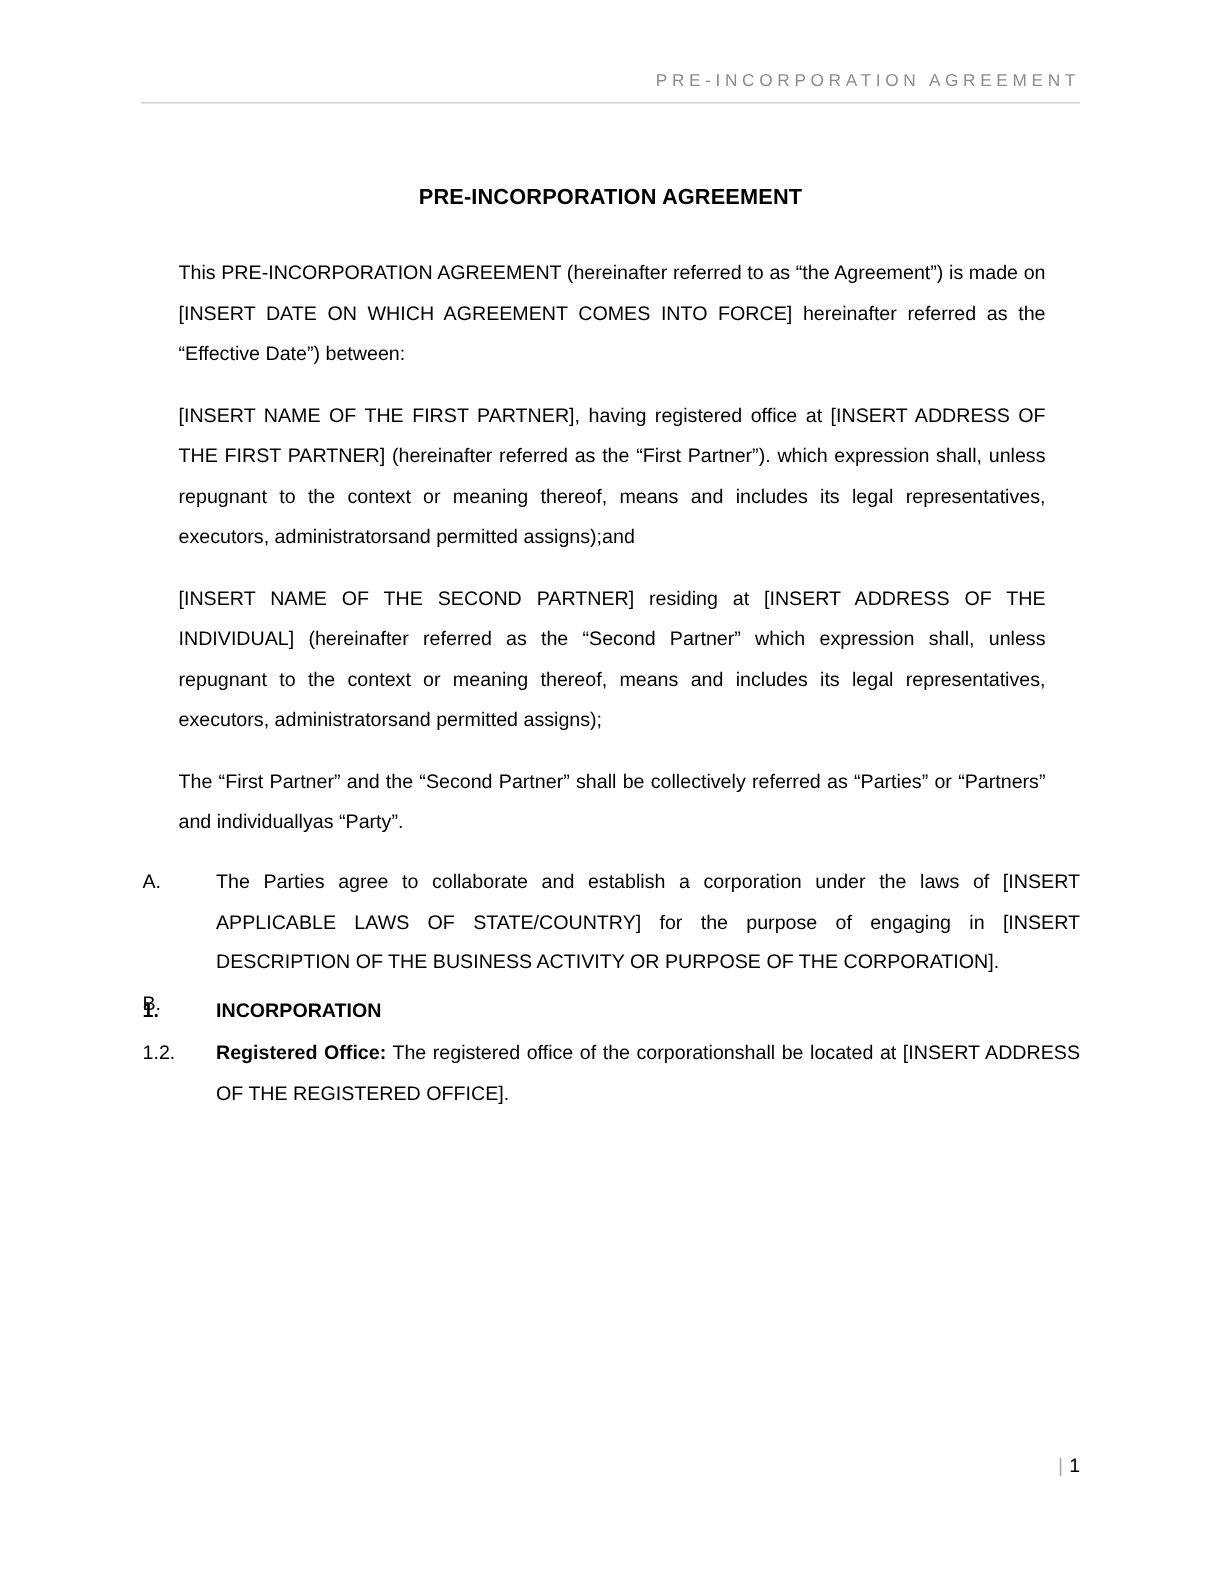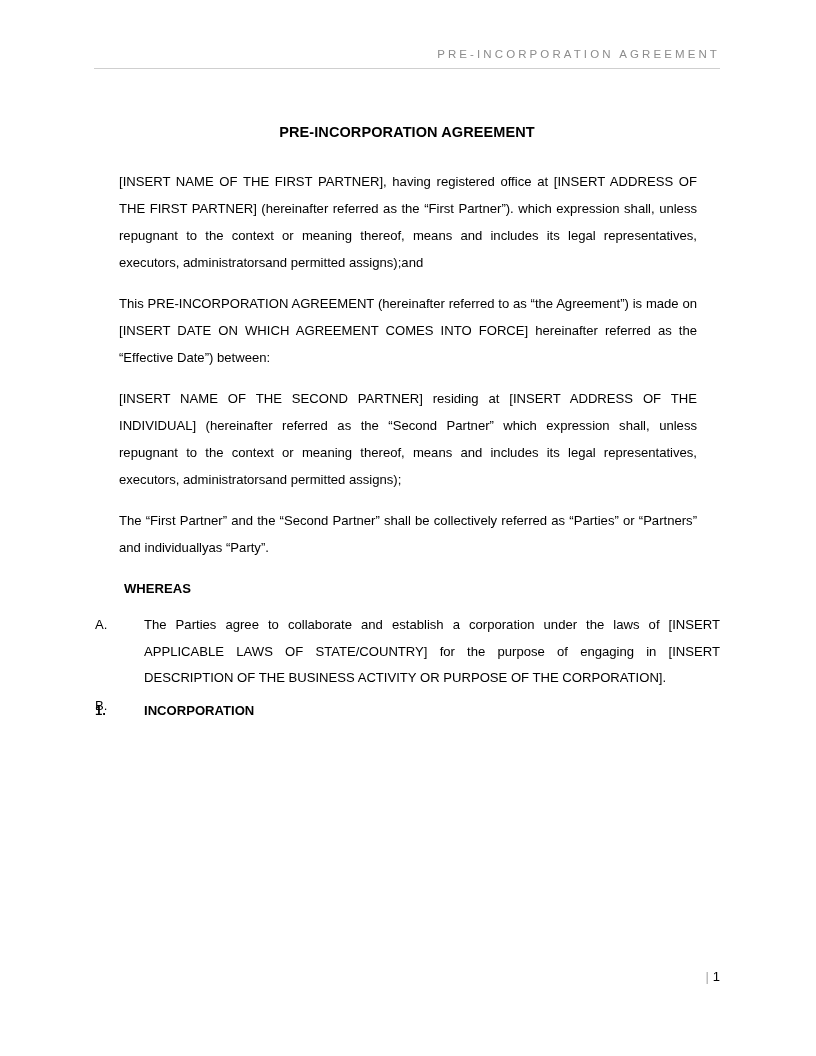--- a/index.html
+++ b/index.html
@@ -163,49 +163,52 @@
 
   <div class="doc-header">
     <div class="doc-header-text">PRE-INCORPORATION AGREEMENT</div>
     <div class="doc-header-rule"></div>
   </div>
 
   <div class="content">
 
     <h1 class="doc-title">PRE-INCORPORATION AGREEMENT</h1>
 
+    <p class="para">This PRE-INCORPORATION AGREEMENT  (hereinafter referred to as “the Agreement”) is made on [INSERT DATE ON WHICH AGREEMENT  COMES INTO FORCE] hereinafter referred as the “Effective Date”) between:</p>
+
     <p class="para">[INSERT NAME OF THE FIRST PARTNER], having registered office at [INSERT ADDRESS OF THE FIRST PARTNER] (hereinafter referred as the “First Partner”). which expression shall, unless repugnant to the context or meaning thereof, means and includes its legal representatives, executors, administratorsand permitted assigns);and</p>
 
-    <p class="para">This PRE-INCORPORATION AGREEMENT  (hereinafter referred to as “the Agreement”) is made on [INSERT DATE ON WHICH AGREEMENT  COMES INTO FORCE] hereinafter referred as the “Effective Date”) between:</p>
-
     <p class="para">[INSERT NAME OF THE SECOND PARTNER] residing at [INSERT ADDRESS OF THE INDIVIDUAL] (hereinafter referred as the “Second Partner” which expression shall, unless repugnant to the context or meaning thereof, means and includes its legal representatives, executors, administratorsand permitted assigns);</p>
 
     <p class="para">The “First Partner” and the “Second Partner” shall be collectively referred as “Parties” or “Partners” and individuallyas “Party”.</p>
 
-    <div class="whereas">WHEREAS</div>
 
     <div class="alpha-list">
       <div class="alpha-item">
         <span class="marker">A.</span>
         <span>The Parties agree to collaborate and establish a corporation under the laws of [INSERT APPLICABLE LAWS OF STATE/COUNTRY]  for the purpose of engaging in [INSERT  DESCRIPTION OF THE BUSINESS ACTIVITY OR PURPOSE OF THE CORPORATION].</span>
       </div>
       <div class="alpha-item">
         <span class="marker">B.</span>
       </div>
     </div>
 
 
     <div class="num-list">
 
       <div class="num-item heading">
         <span class="marker">1.</span>
         <span>INCORPORATION</span>
       </div>
 
 
+      <div class="num-item">
+        <span class="marker">1.2.</span>
+        <span class="lead-in">Registered Office:</span><span> The registered office of the corporationshall be located at [INSERT ADDRESS OF THE REGISTERED OFFICE].</span>
+      </div>
 
     </div>
 
   </div>
 
   <div class="doc-footer">
     <span class="bar">|</span><span>1</span>
   </div>
 
 </div>

